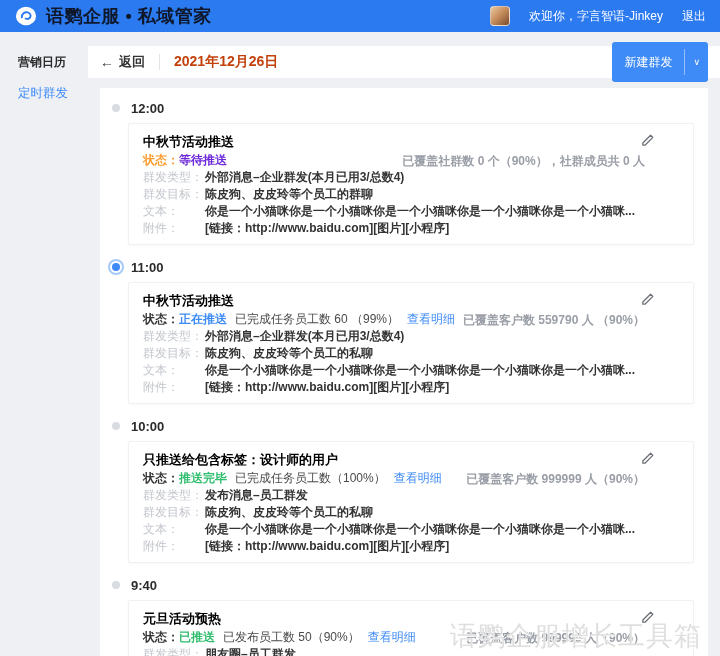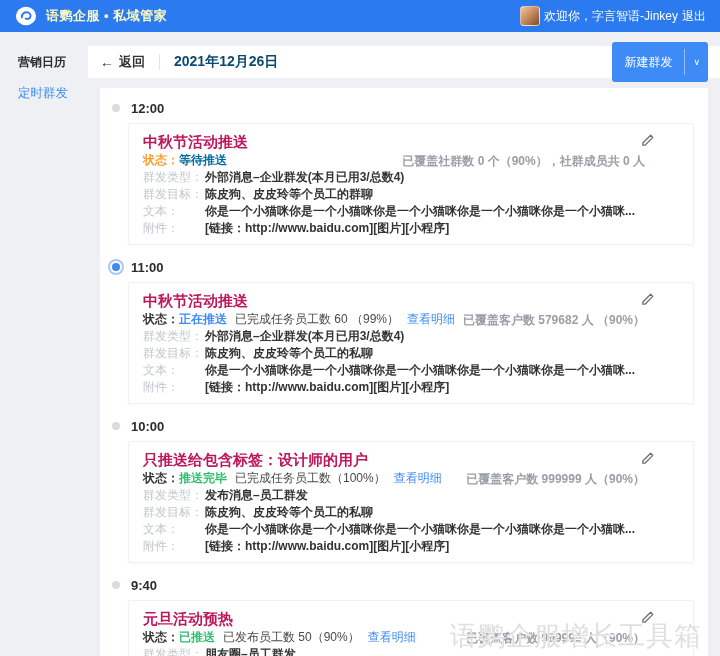--- a/index.html
+++ b/index.html
@@ -10,40 +10,40 @@
     color:#333; font-size:12px;
   }
   
   .app-header{
     position:absolute; left:0; top:0; width:720px; height:32px;
     background:#2b7af0; display:flex; align-items:center;
     justify-content:space-between; padding:0 14px; z-index:5;
   }
   .brand{ display:flex; align-items:center; gap:8px; }
   .brand-logo{ width:24px; height:22px; display:block; }
-  .brand-name{ color:#fef9c3; font-weight:bold; font-size:13px; letter-spacing:.5px; }
-  .user-area{ display:flex; align-items:center; gap:4px; color:#fff; font-size:12px; }
+  .brand-name{ color:#0f172a; font-weight:bold; font-size:18px; letter-spacing:.5px; }
+  .user-area{ display:flex; align-items:center; gap:19px; color:#fff; font-size:12px; }
   .avatar{ width:20px; height:20px; border-radius:4px;
     background:linear-gradient(135deg,#e8c9a0 0%,#c98f5e 45%,#7a4a2c 100%);
     border:1px solid rgba(255,255,255,.6); }
   .logout{ cursor:pointer; }
   
   .sidebar{ position:absolute; left:0; top:32px; width:100px; bottom:0; }
   .sidebar-title{ font-size:12px; font-weight:bold; color:#2b2b2b; padding:22px 0 0 18px; }
   .sidebar-item{ font-size:12.5px; color:#3e8bf7; padding:14px 0 0 18px; cursor:pointer; }
   
   .toolbar{
     position:absolute; left:88px; top:46px; width:632px; height:32px;
     background:#fff; display:flex; align-items:center; padding:0 12px;
   }
   .back-btn{ display:flex; align-items:center; gap:5px; cursor:pointer;
     font-size:13px; font-weight:bold; color:#333; }
   .back-arrow{ font-size:14px; line-height:1; }
   .toolbar-divider{ width:1px; height:16px; background:#e2e4e9; margin:0 14px; }
-  .toolbar-date{ font-size:14px; font-weight:bold; color:#0c4a6e; }
+  .toolbar-date{ font-size:14px; font-weight:bold; color:#c2410c; }
   .new-bulk-btn{
     margin-left:auto; height:40px; background:#3e8bf7; color:#fff;
     border:none; border-radius:3px; display:flex; align-items:center;
     font-size:12px; cursor:pointer; overflow:hidden;
   }
   .new-bulk-label{ padding:0 12px; }
   .new-bulk-sep{ width:1px; height:26px; background:rgba(255,255,255,.45); }
   .new-bulk-caret{ padding:0 8px; font-size:9px; display:flex; align-items:center; }
   
   .panel{
@@ -59,21 +59,21 @@
     margin-left:0;
   }
   .time-label{ font-size:13px; font-weight:bold; color:#2b2b2b; }
   .entry-card{
     position:relative; margin:0 14px 12px 28px;
     border:1px solid #f0f1f3; border-radius:2px;
     padding:8px 14px 7px 14px;
     box-shadow:0 1px 3px rgba(0,0,0,.03);
     background:#fff;
   }
-  .card-title{ color:#be185d; font-size:15px; font-weight:bold; line-height:19px; cursor:pointer; }
+  .card-title{ color:#000000; font-size:13px; font-weight:bold; line-height:19px; cursor:pointer; }
   .status-row{ line-height:18px; display:flex; align-items:baseline; gap:8px; white-space:nowrap; }
   .status-label{ font-weight:bold; }
   .status-value{ font-weight:bold; }
   .status-extra{ color:#4a4a4a; }
   .detail-link{ color:#3e8bf7; cursor:pointer; }
   .coverage{
     position:absolute; right:48px; top:29px;
     color:#9a9ea6; font-size:12px; white-space:nowrap;font-weight:bold;
   }
   .edit-icon{ position:absolute; right:38px; top:9px; width:15px; height:15px; cursor:pointer; }
@@ -128,21 +128,21 @@
   <div class="timeline" id="timeline">
   <div class="tl-entry">
     <div class="time-row">
       <span class="tl-dot"></span>
       <span class="time-label">12:00</span>
     </div>
     <div class="entry-card">
       <div class="card-title">中秋节活动推送</div>
       <div class="status-row">
         <span>
-          <span class="status-label" style="color: rgb(255, 155, 47);">状态：</span><span class="status-value" style="color: #0369a1; text-align: right;">等待推送</span>
+          <span class="status-label" style="color: rgb(255, 155, 47);">状态：</span><span class="status-value" style="color: #6d28d9; text-align: right;">等待推送</span>
         </span>
 
       </div>
       <span class="coverage">已覆盖社群数 0 个（90%），社群成员共 0 人</span>
       <svg class="edit-icon" viewBox="0 0 24 24" fill="none" stroke="#6b6f76" stroke-width="2" stroke-linecap="round" stroke-linejoin="round">
         <path d="M17 3.5l3.5 3.5L8 19.5H4.5V16L17 3.5z"></path>
       </svg>
       <div class="rows-holder">
             <div class="detail-row">
               <span class="detail-label">群发类型：</span>
@@ -171,21 +171,21 @@
     </div>
     <div class="entry-card">
       <div class="card-title">中秋节活动推送</div>
       <div class="status-row">
         <span>
           <span class="status-label" style="color: rgb(51, 51, 51);">状态：</span><span class="status-value" style="color: rgb(62, 139, 247);">正在推送</span>
         </span>
         <span class="status-extra">已完成任务员工数 60 （99%）</span>
         <span class="detail-link">查看明细</span>
       </div>
-      <span class="coverage">已覆盖客户数 579682 人 （90%）</span>
+      <span class="coverage">已覆盖客户数 559790 人 （90%）</span>
       <svg class="edit-icon" viewBox="0 0 24 24" fill="none" stroke="#6b6f76" stroke-width="2" stroke-linecap="round" stroke-linejoin="round">
         <path d="M17 3.5l3.5 3.5L8 19.5H4.5V16L17 3.5z"></path>
       </svg>
       <div class="rows-holder">
             <div class="detail-row">
               <span class="detail-label">群发类型：</span>
               <span class="detail-value">外部消息–企业群发(本月已用3/总数4)</span>
             </div>
             <div class="detail-row">
               <span class="detail-label">群发目标：</span>

